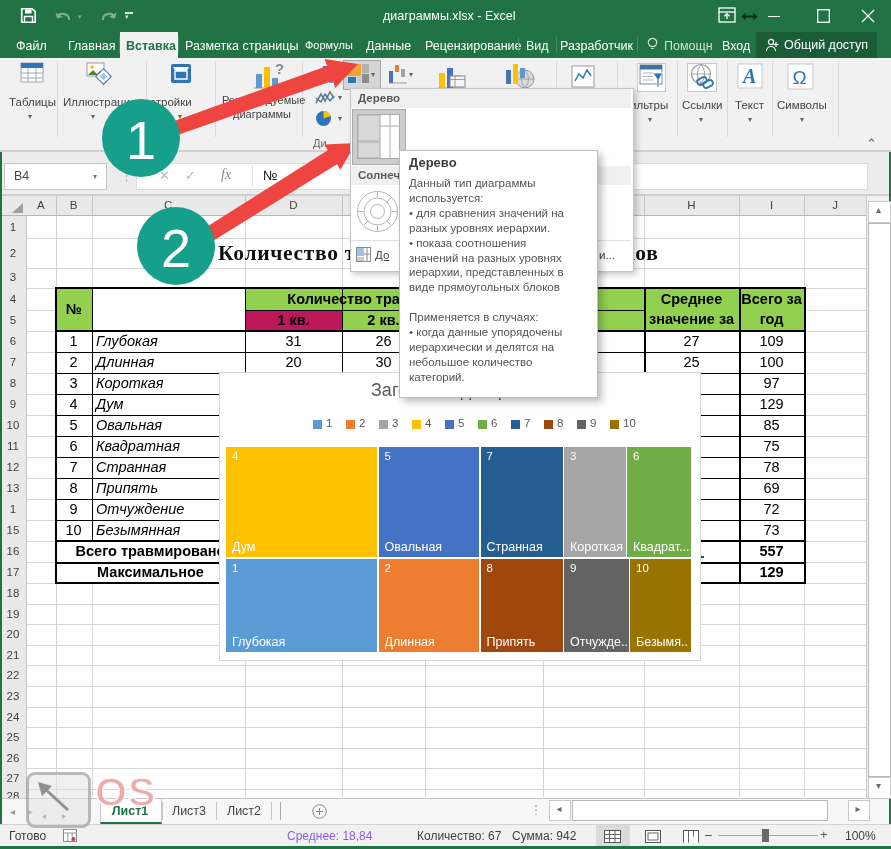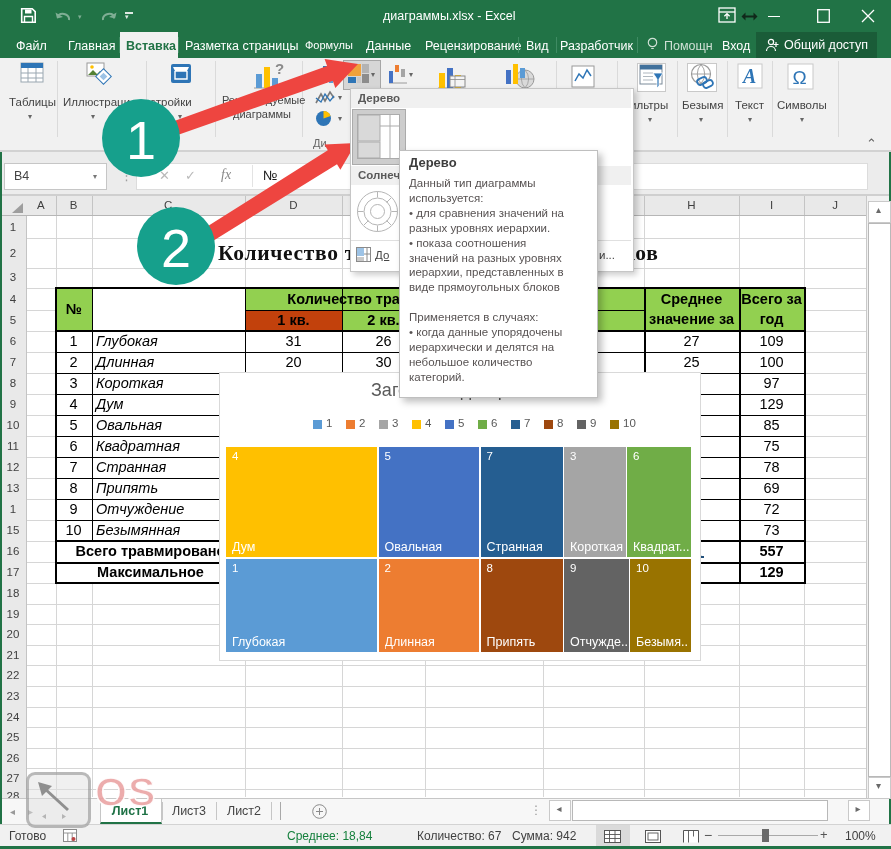--- a/index.html
+++ b/index.html
@@ -174,21 +174,21 @@
     </svg>
 <div class="ab" style="left:630px;top:99px;white-space:nowrap;color:#444;font-size:11.5px">ильтры</div>
 <div class="ab" style="left:648px;top:115px;white-space:nowrap;color:#666;font-size:8px">▾</div>
 <div class="ab" style="left:687px;top:63px;width:28px;height:27px;background:#fff;border:1px solid #c9c9c9"></div>
 <svg class="ab" style="left:688px;top:63px" width="28" height="27" viewBox="0 0 28 27">
       <circle cx="13" cy="11" r="9.5" fill="none" stroke="#9a9a9a" stroke-width="1.2"></circle>
       <path d="M3.5 11 h19 M13 1.5 a14 14 0 0 0 0 19 M13 1.5 a14 14 0 0 1 0 19" fill="none" stroke="#9a9a9a" stroke-width="0.9"></path>
       <rect x="9" y="15" width="10" height="6" rx="3" fill="none" stroke="#2e75b6" stroke-width="1.8" transform="rotate(-25 14 18)"></rect>
       <rect x="15" y="18" width="10" height="6" rx="3" fill="none" stroke="#2e75b6" stroke-width="1.8" transform="rotate(-25 20 21)"></rect>
     </svg>
-<div class="ab" style="left:682px;top:99px;white-space:nowrap;color:#444;font-size:11.5px">Безымя</div>
+<div class="ab" style="left:682px;top:99px;white-space:nowrap;color:#444;font-size:11.5px">Ссылки</div>
 <div class="ab" style="left:699px;top:115px;white-space:nowrap;color:#666;font-size:8px">▾</div>
 <svg class="ab" style="left:737px;top:63px" width="26" height="26" viewBox="0 0 26 26">
       <rect x="1" y="1" width="24" height="24" fill="#fff" stroke="#c9c9c9"></rect>
       <text x="6" y="20" font-size="20" font-style="italic" font-weight="bold" fill="#2e75b6" font-family="Liberation Serif">A</text>
     </svg>
 <div class="ab" style="left:735px;top:99px;white-space:nowrap;color:#444;font-size:11.5px">Текст</div>
 <div class="ab" style="left:748px;top:115px;white-space:nowrap;color:#666;font-size:8px">▾</div>
 <svg class="ab" style="left:787px;top:63px" width="27" height="27" viewBox="0 0 27 27">
       <rect x="1" y="1" width="25" height="25" fill="#fff" stroke="#c9c9c9"></rect>
       <text x="5.5" y="21" font-size="19" fill="#2e75b6" font-family="Liberation Sans">Ω</text>
@@ -301,21 +301,21 @@
 <div class="ab" style="left:739px;top:216px;width:1px;height:581px;background:#d6d6d6"></div>
 <div class="ab" style="left:804px;top:216px;width:1px;height:581px;background:#d6d6d6"></div>
 <div class="ab" style="left:866px;top:216px;width:1px;height:581px;background:#d6d6d6"></div>
 <div class="ab" style="left:0px;top:152px;width:2px;height:697px;background:#217346"></div>
 <div class="ab" style="left:889px;top:152px;width:2px;height:697px;background:#217346"></div>
 <div class="ab" style="left:0px;top:241px;white-space:nowrap;left:218px;width:440px;text-align:center;color:#111;font-size:21.5px;letter-spacing:0.7px;font-weight:bold;font-family:'Liberation Serif',serif">Количество травмированных сотрудников</div>
 <div class="ab" style="left:56px;top:287.5px;width:748px;height:295.5px;background:#fff;"></div>
 <div class="ab" style="left:56px;top:287.5px;width:35.5px;height:43.5px;background:#92d050;display:flex;align-items:center;justify-content:center;color:#000;font-weight:bold;font-size:14.5px">№</div>
 <div class="ab" style="left:245px;top:287.5px;width:298px;height:22.0px;background:#92d050;display:flex;align-items:center;justify-content:center;color:#000;font-weight:bold;font-size:14.5px;white-space:nowrap;overflow:hidden">Количество травмированных</div>
 <div class="ab" style="left:543px;top:287.5px;width:101px;height:22.0px;background:#92d050;"></div>
-<div class="ab" style="left:245px;top:309.5px;width:97px;height:21.5px;background:#c2410c;display:flex;align-items:center;justify-content:center;color:#000;font-weight:bold;font-size:14.5px">1 кв.</div>
+<div class="ab" style="left:245px;top:309.5px;width:97px;height:21.5px;background:#be185d;display:flex;align-items:center;justify-content:center;color:#000;font-weight:bold;font-size:14.5px">1 кв.</div>
 <div class="ab" style="left:342px;top:309.5px;width:83px;height:21.5px;background:#92d050;display:flex;align-items:center;justify-content:center;color:#000;font-weight:bold;font-size:14.5px">2 кв.</div>
 <div class="ab" style="left:425px;top:309.5px;width:118px;height:21.5px;background:#92d050;display:flex;align-items:center;justify-content:center;color:#000;font-weight:bold;font-size:14.5px">3 кв.</div>
 <div class="ab" style="left:543px;top:309.5px;width:101px;height:21.5px;background:#92d050;"></div>
 <div class="ab" style="left:644px;top:287.5px;width:95px;height:43.5px;background:#92d050;display:flex;align-items:center;justify-content:center;color:#000;font-weight:bold;font-size:14.5px;line-height:20px;text-align:center">Среднее<br>значение за</div>
 <div class="ab" style="left:739px;top:287.5px;width:65px;height:43.5px;background:#92d050;display:flex;align-items:center;justify-content:center;color:#000;font-weight:bold;font-size:14.5px;line-height:20px;text-align:center">Всего за<br>год</div>
 <div class="ab" style="left:56px;top:331px;white-space:nowrap;width:35px;text-align:center;font-size:14.5px;color:#000;height:21px;line-height:21px;">1</div>
 <div class="ab" style="left:96px;top:331px;white-space:nowrap;font-size:14.5px;font-style:italic;color:#000;height:21px;line-height:21px;">Глубокая</div>
 <div class="ab" style="left:245px;top:331px;white-space:nowrap;width:97px;text-align:center;font-size:14.5px;color:#000;height:21px;line-height:21px;">31</div>
 <div class="ab" style="left:342px;top:331px;white-space:nowrap;width:83px;text-align:center;font-size:14.5px;color:#000;height:21px;line-height:21px;">26</div>
 <div class="ab" style="left:644px;top:331px;white-space:nowrap;width:95px;text-align:center;font-size:14.5px;color:#000;height:21px;line-height:21px;">27</div>
@@ -529,21 +529,21 @@
 <div class="ab" style="left:868px;top:780px;white-space:nowrap;width:21px;text-align:center;color:#6a6a6a;font-size:10px">▾</div>
 <div class="ab" style="left:0px;top:824px;width:891px;height:22px;background:#f1f1f1"></div>
 <div class="ab" style="left:0px;top:846px;width:891px;height:3px;background:#217346"></div>
 <div class="ab" style="left:0px;top:824px;width:891px;height:1px;background:#d3d3d3"></div>
 <div class="ab" style="left:9px;top:829px;white-space:nowrap;color:#3f3f3f;font-size:12px">Готово</div>
 <svg class="ab" style="left:63px;top:829px" width="14" height="13" viewBox="0 0 14 13">
       <rect x="0.5" y="0.5" width="13" height="12" fill="#fff" stroke="#8a8a8a"></rect>
       <path d="M0.5 4 h13 M4.8 4 v8.5 M9.2 4 v8.5" stroke="#8a8a8a" stroke-width="0.9"></path>
       <circle cx="10.5" cy="10" r="2" fill="#b44"></circle>
     </svg>
-<div class="ab" style="left:287px;top:829px;white-space:nowrap;color:#15803d;font-size:12px">Среднее: 18,84</div>
+<div class="ab" style="left:287px;top:829px;white-space:nowrap;color:#8b5cf6;font-size:12px">Среднее: 18,84</div>
 <div class="ab" style="left:417px;top:829px;white-space:nowrap;color:#3f3f3f;font-size:12px">Количество: 67</div>
 <div class="ab" style="left:512px;top:829px;white-space:nowrap;color:#3f3f3f;font-size:12px">Сумма: 942</div>
 <div class="ab" style="left:596px;top:825px;width:34px;height:21px;background:#dadada"></div>
 <svg class="ab" style="left:604px;top:830px" width="17" height="13" viewBox="0 0 17 13">
       <rect x="0.5" y="0.5" width="16" height="12" fill="#fff" stroke="#555"></rect>
       <path d="M0.5 4.5 h16 M0.5 8.5 h16 M5.5 0.5 v12 M11 0.5 v12" stroke="#555" stroke-width="0.9"></path>
     </svg>
 <svg class="ab" style="left:645px;top:830px" width="16" height="13" viewBox="0 0 16 13">
       <rect x="0.5" y="0.5" width="15" height="12" fill="#fff" stroke="#555"></rect>
       <rect x="3" y="3" width="10" height="7" fill="none" stroke="#555" stroke-width="0.9"></rect>

